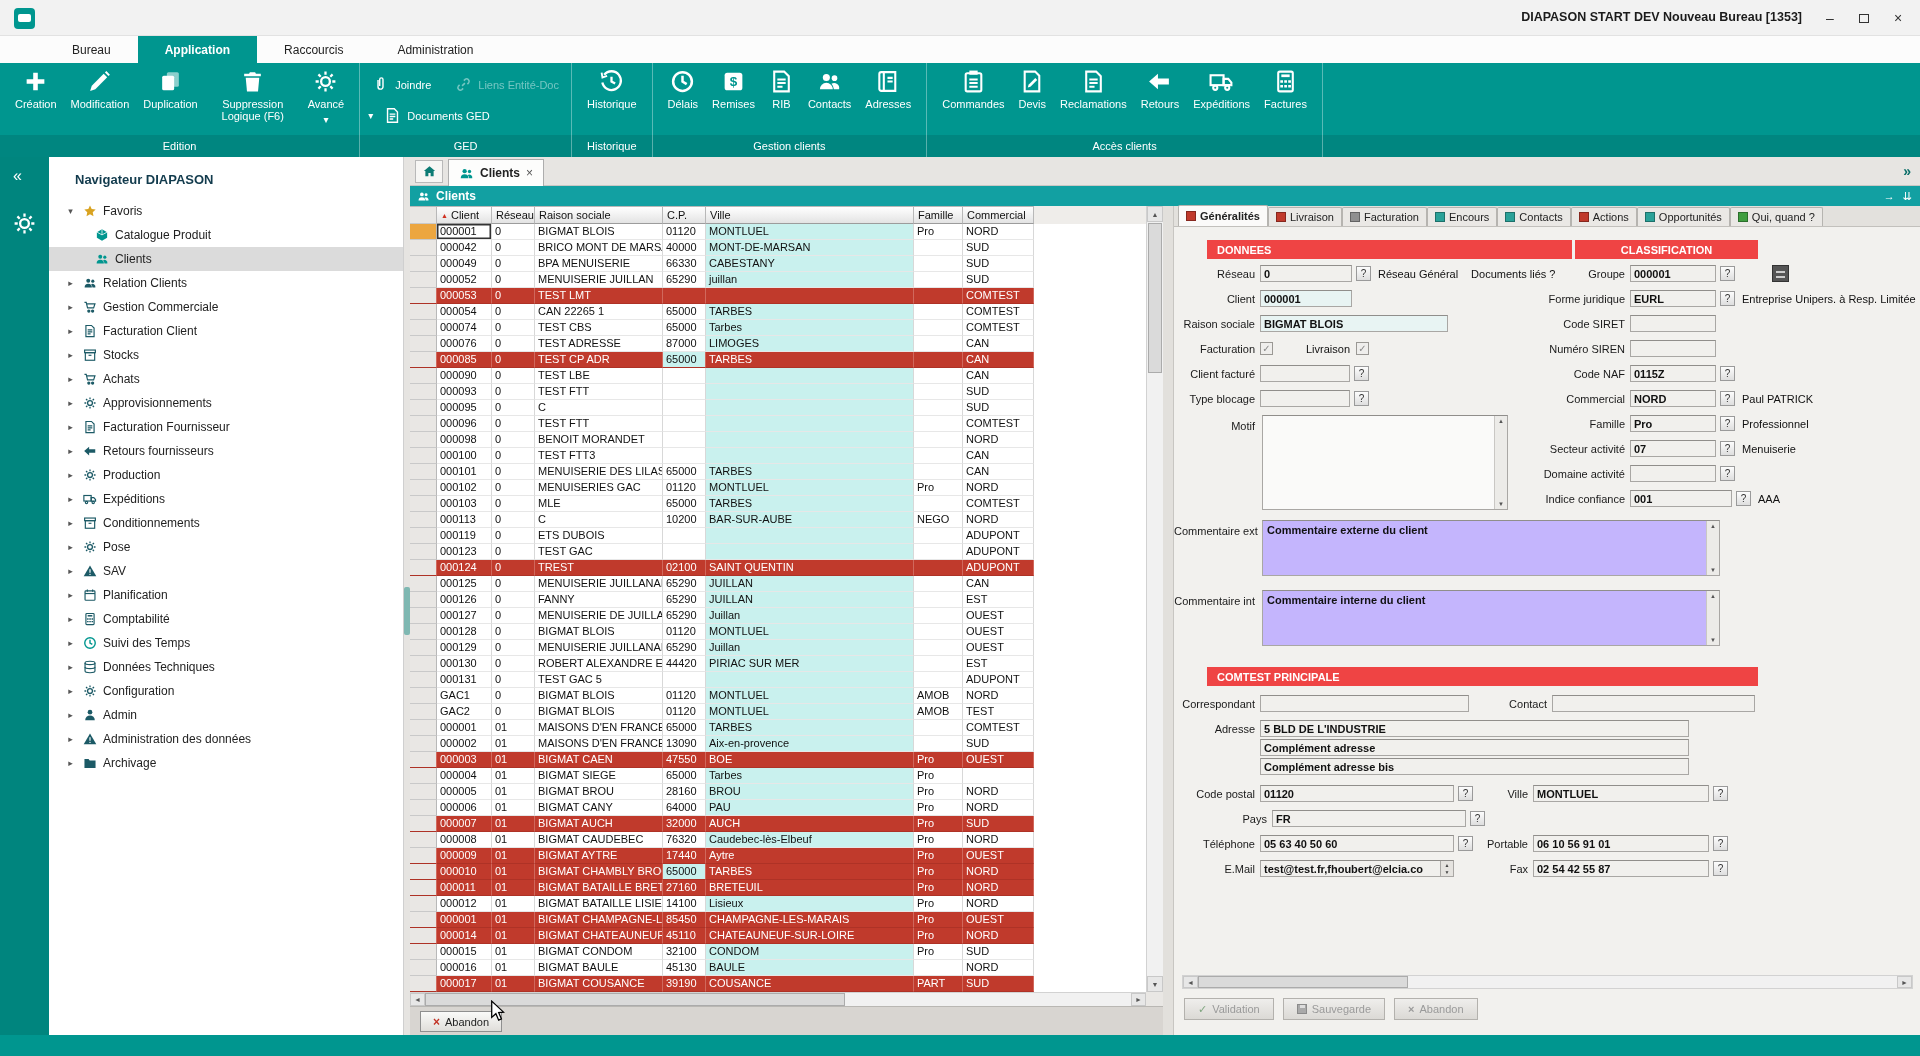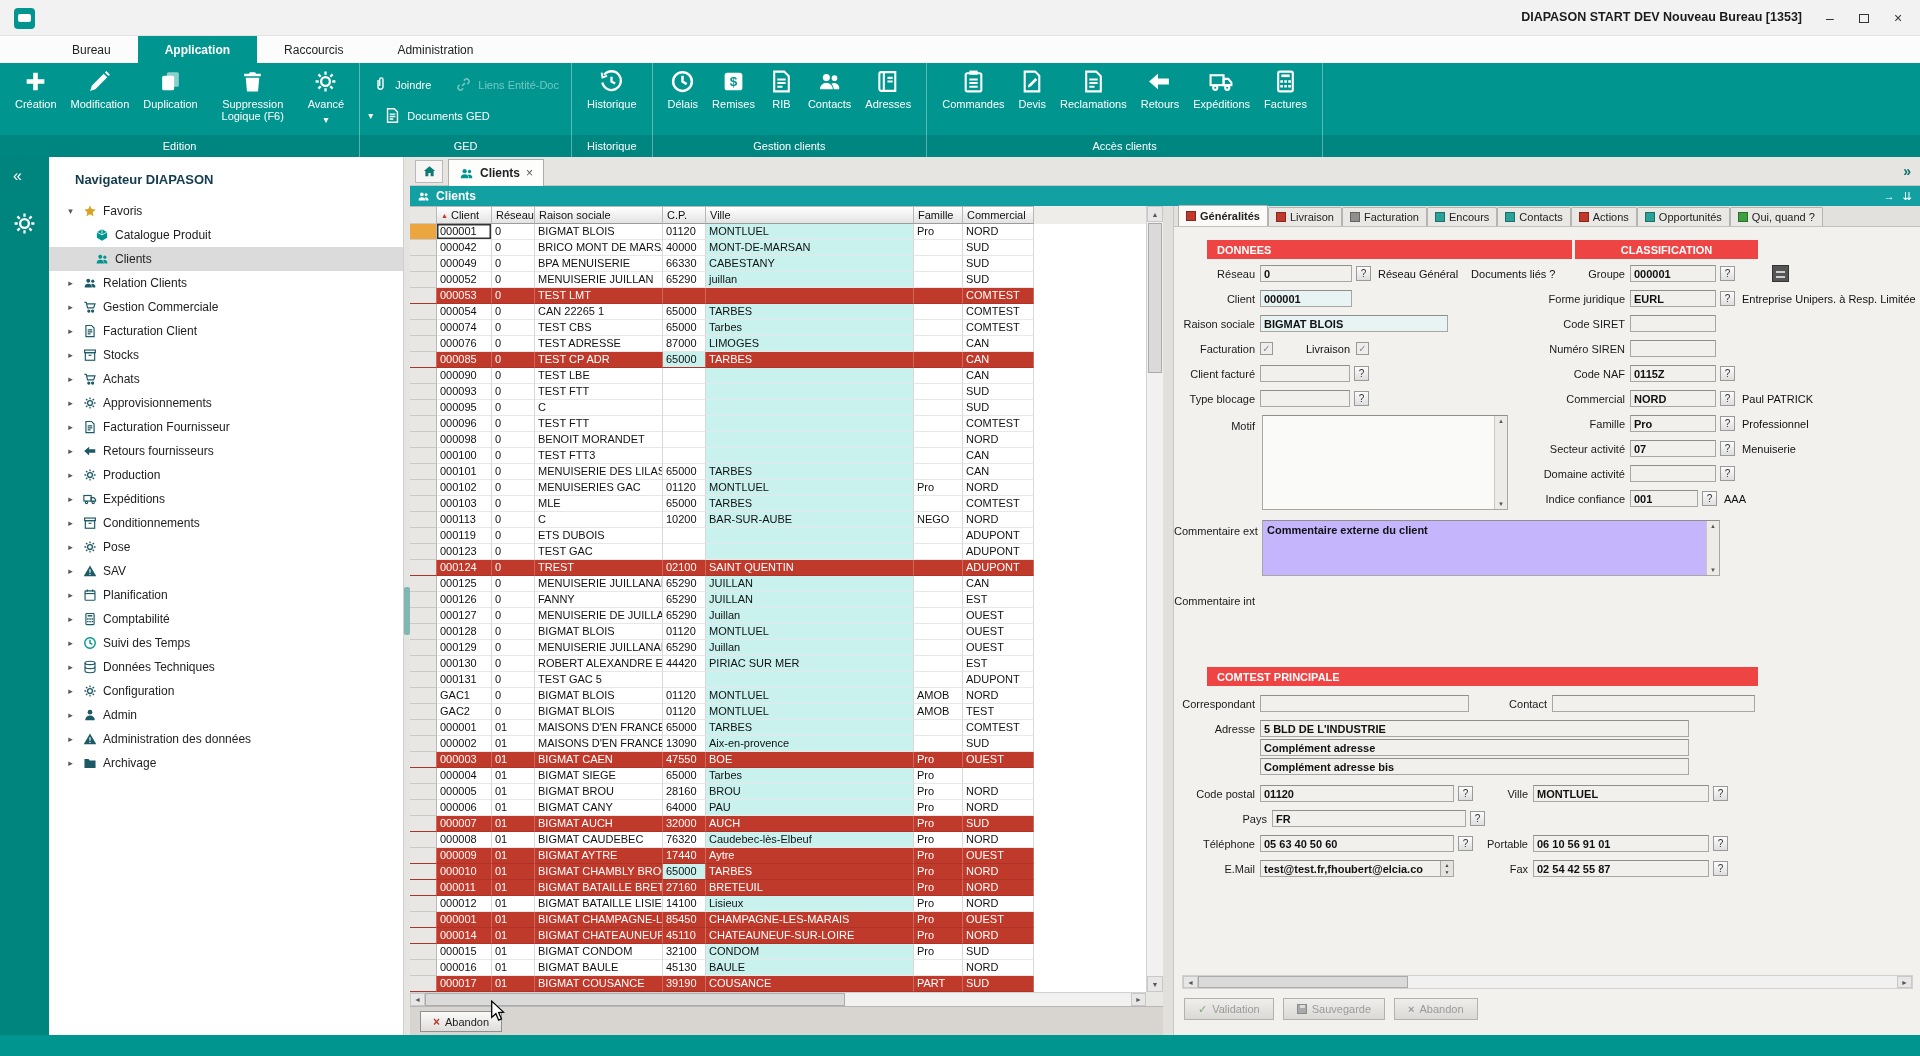--- a/index.html
+++ b/index.html
@@ -1300,20 +1300,27 @@
       <div class="ftext" style="left:88px;top:293px;width:458px;height:56px">
         <span>Commentaire externe du client</span>
         <span class="mini-sb">
             <span>▲</span>
             <span>▼</span>
           </span>
       </div>
       <div class="frow" style="left:0;top:367px;height:14px">
         <span class="flabel" style="width:86px">Commentaire int</span>
       </div>
+      <div class="ftext" style="left:88px;top:363px;width:458px;height:56px">
+        <span>Commentaire interne du client</span>
+        <span class="mini-sb">
+            <span>▲</span>
+            <span>▼</span>
+          </span>
+      </div>
 
       <div class="frow" style="left:330px;top:38px">
         <span class="flabel" style="width:126px">Groupe</span>
         <span class="finput" style="width:86px">000001</span>
         <span class="qbtn">?</span>
       </div>
       <span class="cabicon" style="left:598px;top:38px"></span>
       <div class="frow" style="left:330px;top:63px">
         <span class="flabel" style="width:126px">Forme juridique</span>
         <span class="finput" style="width:86px">EURL</span>
@@ -1351,21 +1358,21 @@
         <span class="qbtn">?</span>
         <span class="fhint">Menuiserie</span>
       </div>
       <div class="frow" style="left:330px;top:238px">
         <span class="flabel" style="width:126px">Domaine activité</span>
         <span class="finput" style="width:86px"></span>
         <span class="qbtn">?</span>
       </div>
       <div class="frow" style="left:330px;top:263px">
         <span class="flabel" style="width:126px">Indice confiance</span>
-        <span class="finput" style="width:68px">001</span>
+        <span class="finput" style="width:102px">001</span>
         <span class="qbtn">?</span>
         <span class="fhint">AAA</span>
       </div>
 
       <div class="secbar" style="left:33px;top:440px;width:551px">COMTEST PRINCIPALE</div>
       <div class="frow" style="left:0;top:468px">
         <span class="flabel" style="width:86px">Correspondant</span>
         <span class="finput" style="width:209px"></span>
         <span class="flabel" style="width:83px">Contact</span>
         <span class="finput" style="width:203px"></span>

